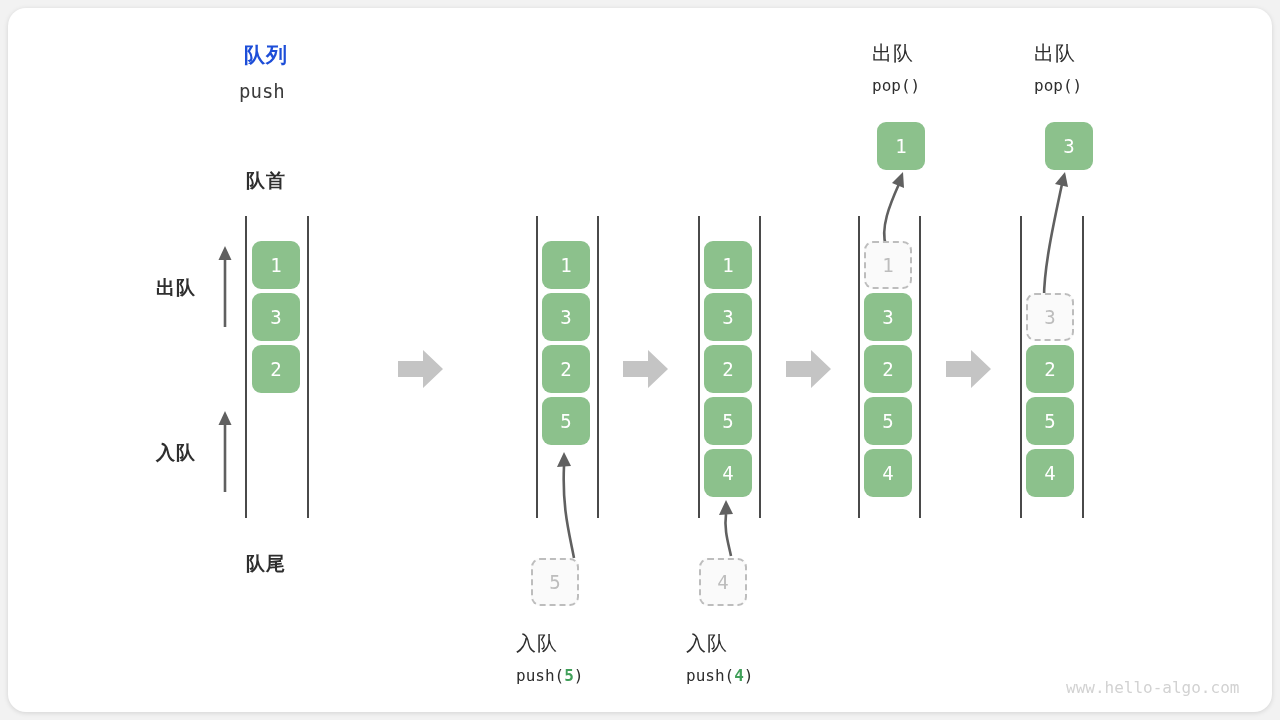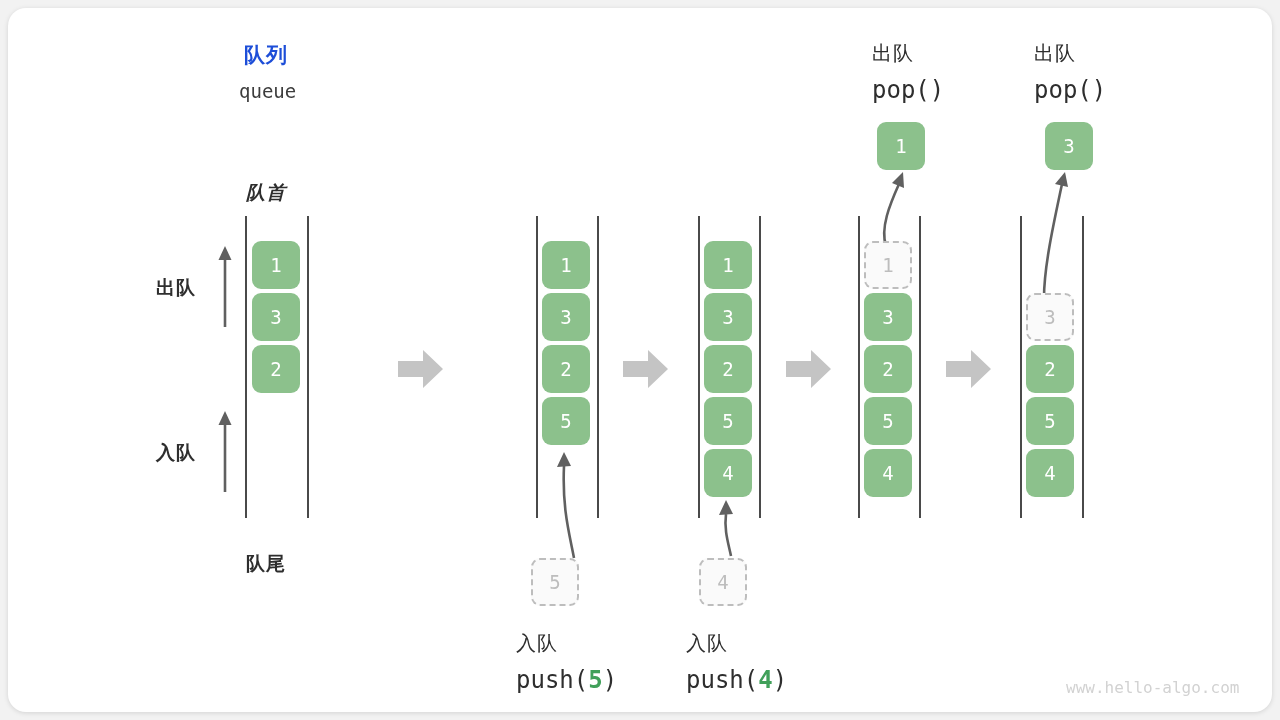--- a/index.html
+++ b/index.html
@@ -50,21 +50,21 @@
     white-space: nowrap;
   }
   .op-cn {
     font-size: 20px;
     color: #2e2e2e;
     letter-spacing: 1px;
     white-space: nowrap;
   }
   .op-code {
     font-family: "DejaVu Sans Mono", "Liberation Mono", monospace;
-    font-size: 24px;
+    font-size: 16px;
     color: #2e2e2e;
     white-space: nowrap;
   }
   .op-code .arg { color: #41a05a; font-weight: bold; }
   .watermark {
     font-family: "DejaVu Sans Mono", "Liberation Mono", monospace;
     font-size: 16px;
     color: #d2d2d2;
     white-space: nowrap;
   }
@@ -109,23 +109,23 @@
 
   svg { display: block; overflow: visible; }
 </style>
 </head>
 <body>
 
 <div id="stage">
  <div id="card">
 
   <div class="abs title-cn" style="left:236px; top:33px;">队列</div>
-  <div class="abs title-en" style="left:231px; top:72px;">queue</div>
-
-  <div class="abs lbl-bold" style="left:238px; top:172px;font-style:italic;">队首</div>
+  <div class="abs title-en" style="left:231px; top:72px;">push</div>
+
+  <div class="abs lbl-bold" style="left:238px; top:160px;">队首</div>
   <div class="abs lbl-bold" style="left:238px; top:543px;text-align:center;">队尾</div>
 
   <div class="abs lbl-bold" style="left:148px; top:267px;">出队</div>
   <div class="tick-arrow" style="left:206px; top:237px;">
     <svg width="22" height="82" viewBox="0 0 22 82">
       <line x1="11" y1="82" x2="11" y2="12" stroke="#606060" stroke-width="2.6"></line>
       <polygon points="11,1 4.5,15 17.5,15" fill="#606060"></polygon>
     </svg>
   </div>
 

